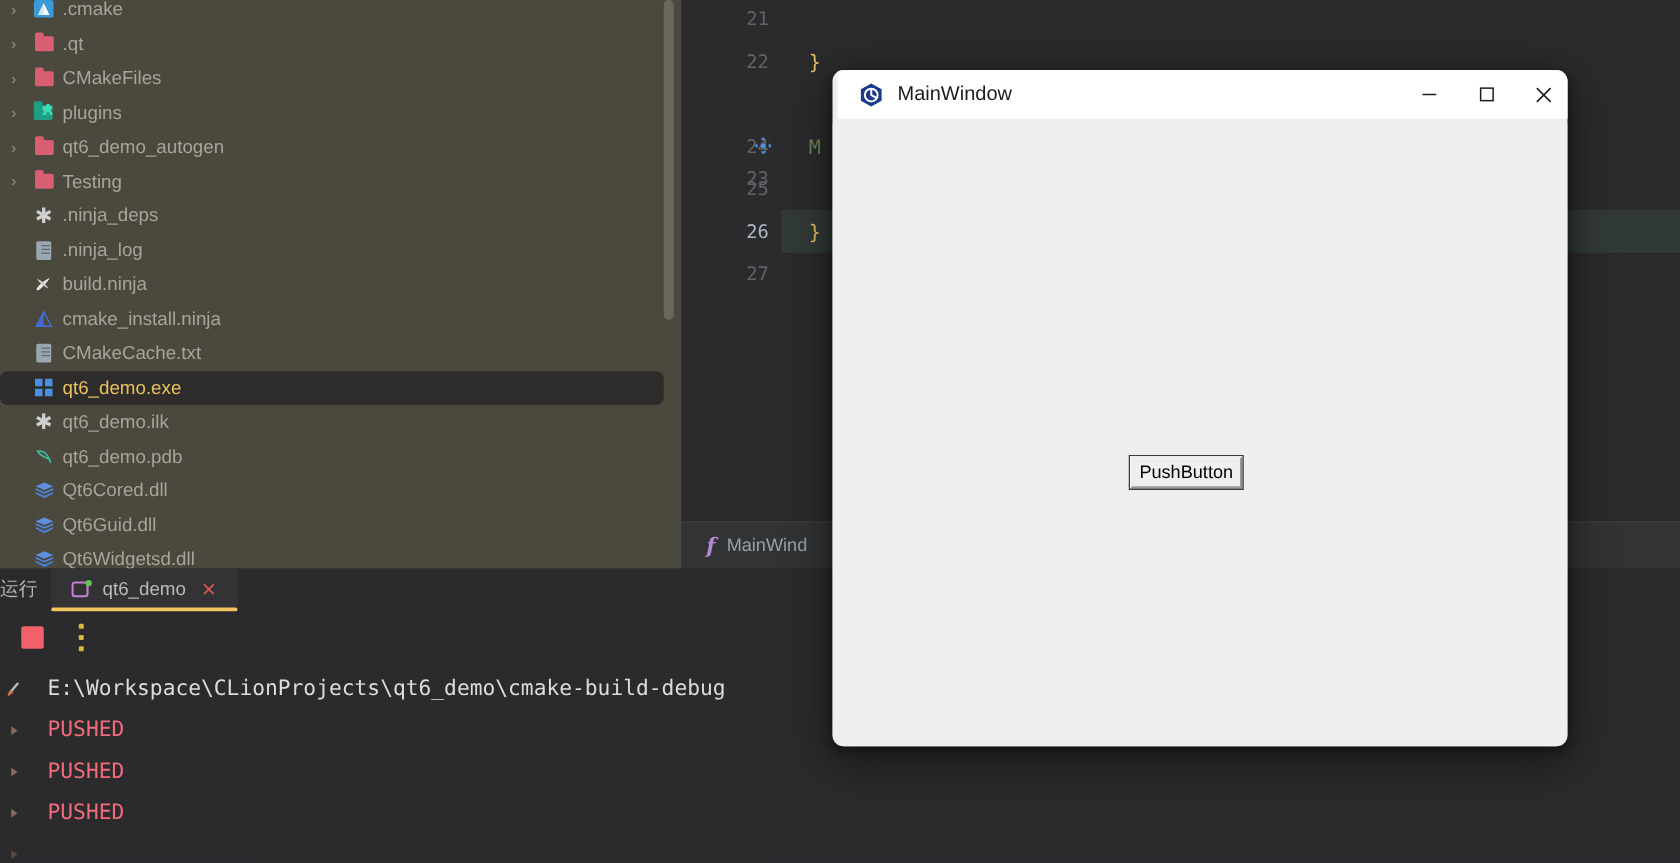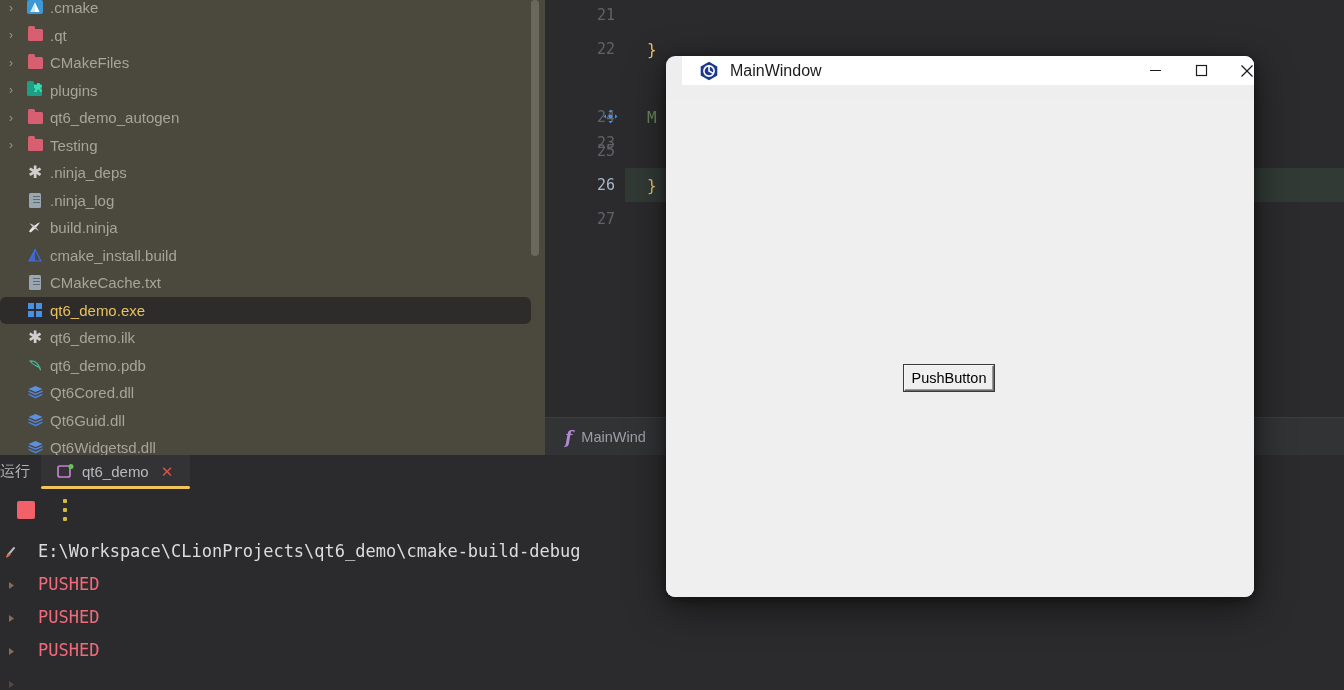--- a/index.html
+++ b/index.html
@@ -162,21 +162,21 @@
 
   
   .mw {
     position:absolute; left:666px; top:56px; width:588px; height:541px;
     background:#eeeeee;
     border-radius:9px;
     box-shadow: 0 10px 36px rgba(0,0,0,0.55), 0 2px 8px rgba(0,0,0,0.4);
     overflow:hidden;
   }
   .mw-title {
-    position:absolute; left:16px; top:0; width:588px; height:29px;
+    position:absolute; left:4px; top:0; width:588px; height:39px;
     background:#ffffff;
     display:flex; align-items:center;
   }
   .mw-appicon {
     margin-left:17px; width:20px; height:20px; flex:0 0 20px;
   }
   .mw-title-text {
     margin-left:11px; color:#1c1c1c; font-size:16px;
     font-family:"Liberation Sans", sans-serif;
   }
@@ -342,21 +342,21 @@
           <span class="label">build.ninja</span>
         </div>
         <div class="tree-row" style="top: 241.5px;">
           <span class="arrow"></span>
           <span class="ficon">
             <svg width="16" height="15" viewBox="0 0 16 15">
               <path d="M8 1.5 L14 13 L2 13 Z" fill="none" stroke="#3f6fe0" stroke-width="1.1"></path>
               <path d="M8 1.5 L8 13 L2 13 Z" fill="#3f6fe0" opacity="0.85"></path>
             </svg>
           </span>
-          <span class="label">cmake_install.build</span>
+          <span class="label">cmake_install.ninja</span>
         </div>
         <div class="tree-row" style="top: 269px;">
           <span class="arrow"></span>
           <span class="ficon">
             <span class="doc-ico"></span>
           </span>
           <span class="label">CMakeCache.txt</span>
         </div>
         <div class="tree-row selected" style="top: 296.5px;">
           <span class="arrow"></span>

